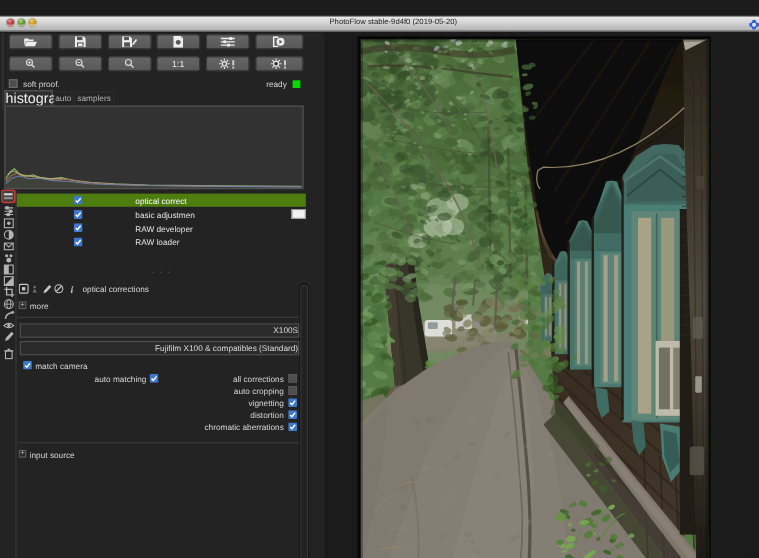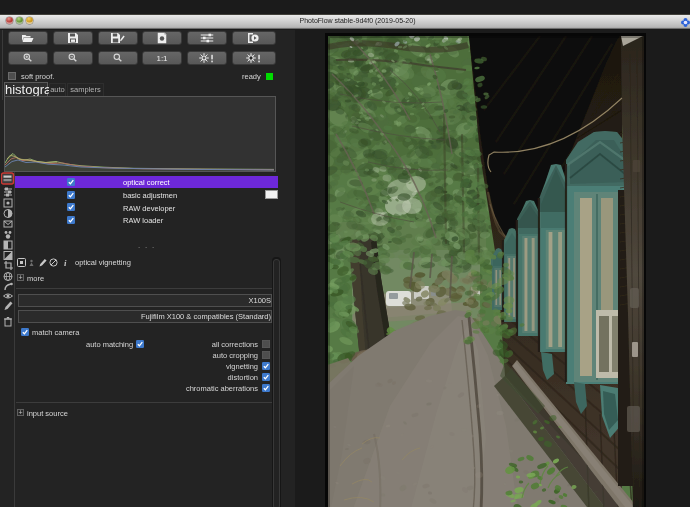--- a/index.html
+++ b/index.html
@@ -20,21 +20,21 @@
 .cb{position:absolute;width:8px;height:8px}
 #tabs{position:absolute;top:68px;left:3px;height:14px}
 .tabsel{position:absolute;left:1px;top:0;width:44px;height:14px;background:#2e2e2e;
 border:1px solid #5a5a5a;border-bottom:none;color:#efefef;font-size:13px;
 text-align:center;line-height:13px}
 .tab{position:absolute;top:1px;height:13px;background:#242424;color:#b2b2b2;
 font-size:7.5px;text-align:center;line-height:12px;border:1px solid #2e2e2e;border-bottom:none}
 #histo{position:absolute;left:4px;top:82px;width:272px;height:76px;background:#323232;
 border:1px solid #565656}
 .lrow{position:absolute;left:0;width:263px;height:12px;color:#e2e2e2;font-size:7.5px}
-.sel{background:#6d28d9;color:#fff}
+.sel{background:#4d7c0f;color:#fff}
 .ltext{position:absolute;left:108px;top:2px}
 #strip{position:absolute;left:0;top:158px;width:15px;height:345px;border-right:1px solid #3a3a3a}
 .inpt{position:absolute;left:18px;width:254px;height:13px;background:#2b2b2b;
 border:1px solid #4f4f4f;color:#dcdcdc;font-size:7.5px;text-align:right;line-height:11px}
 .hline{position:absolute;left:16px;width:256px;height:1px;background:#3c3c3c}
 #photoborder{position:absolute;left:325px;top:19px;width:321px;height:481px;background:#070707}
 #botbar{position:absolute;left:0;top:503px;width:690px;height:4px;
 background:linear-gradient(#f8f8f8,#d8d8d8 45%,#ababab)}
 #vscroll{position:absolute;left:272px;top:243px;width:9px;height:254px;background:#161616;border-radius:4px}
 #vthumb{position:absolute;left:273px;top:245px;width:7px;height:250px;background:#222;
@@ -261,21 +261,21 @@
         <g opacity="0.45">
           <circle cx="14.5" cy="4" r="1.2" fill="#c8c8c8" stroke="none"></circle>
           <path d="M12.5 9 l2-3.5 2 3.5z" fill="#c8c8c8" stroke="none"></path>
         </g>
         <path d="M22.5 9.5 l0.8-2.5 4.5-5 1.8 1.6 -4.6 5 -2.5 0.9z" fill="#c8c8c8" stroke="none"></path>
         <circle cx="36.5" cy="5.5" r="3.6"></circle>
         <line x1="34" y1="8" x2="39" y2="3"></line>
       </g>
       <text x="47" y="9" font-size="9" font-style="italic" font-weight="bold" fill="#c8c8c8" font-family="Liberation Serif">i</text>
     </svg>
-<div class="lbl" style="left:75px;top:244px;color:#d9d9d9">optical vignetting</div>
+<div class="lbl" style="left:75px;top:244px;color:#d9d9d9">optical corrections</div>
 <div id="vscroll"></div>
     <div id="vthumb"></div>
 <div class="exp" style="left:17px;top:260px">+</div>
 <div class="lbl" style="left:27px;top:260px">more</div>
 <div class="hline" style="top:274px"></div>
 <div class="inpt" style="top:280px">X100S</div>
 <div class="inpt" style="top:296px">Fujifilm X100 &amp; compatibles (Standard)</div>
 <svg class="cb" style="left:21px;top:313.5px" width="8" height="8" viewBox="0 0 8 8">
       <rect width="8" height="8" rx="1.2" fill="#3d79cc"></rect>
       <path d="M1.8 4.2 L3.4 5.8 L6.3 2.2" stroke="#fff" stroke-width="1.3" fill="none"></path>

